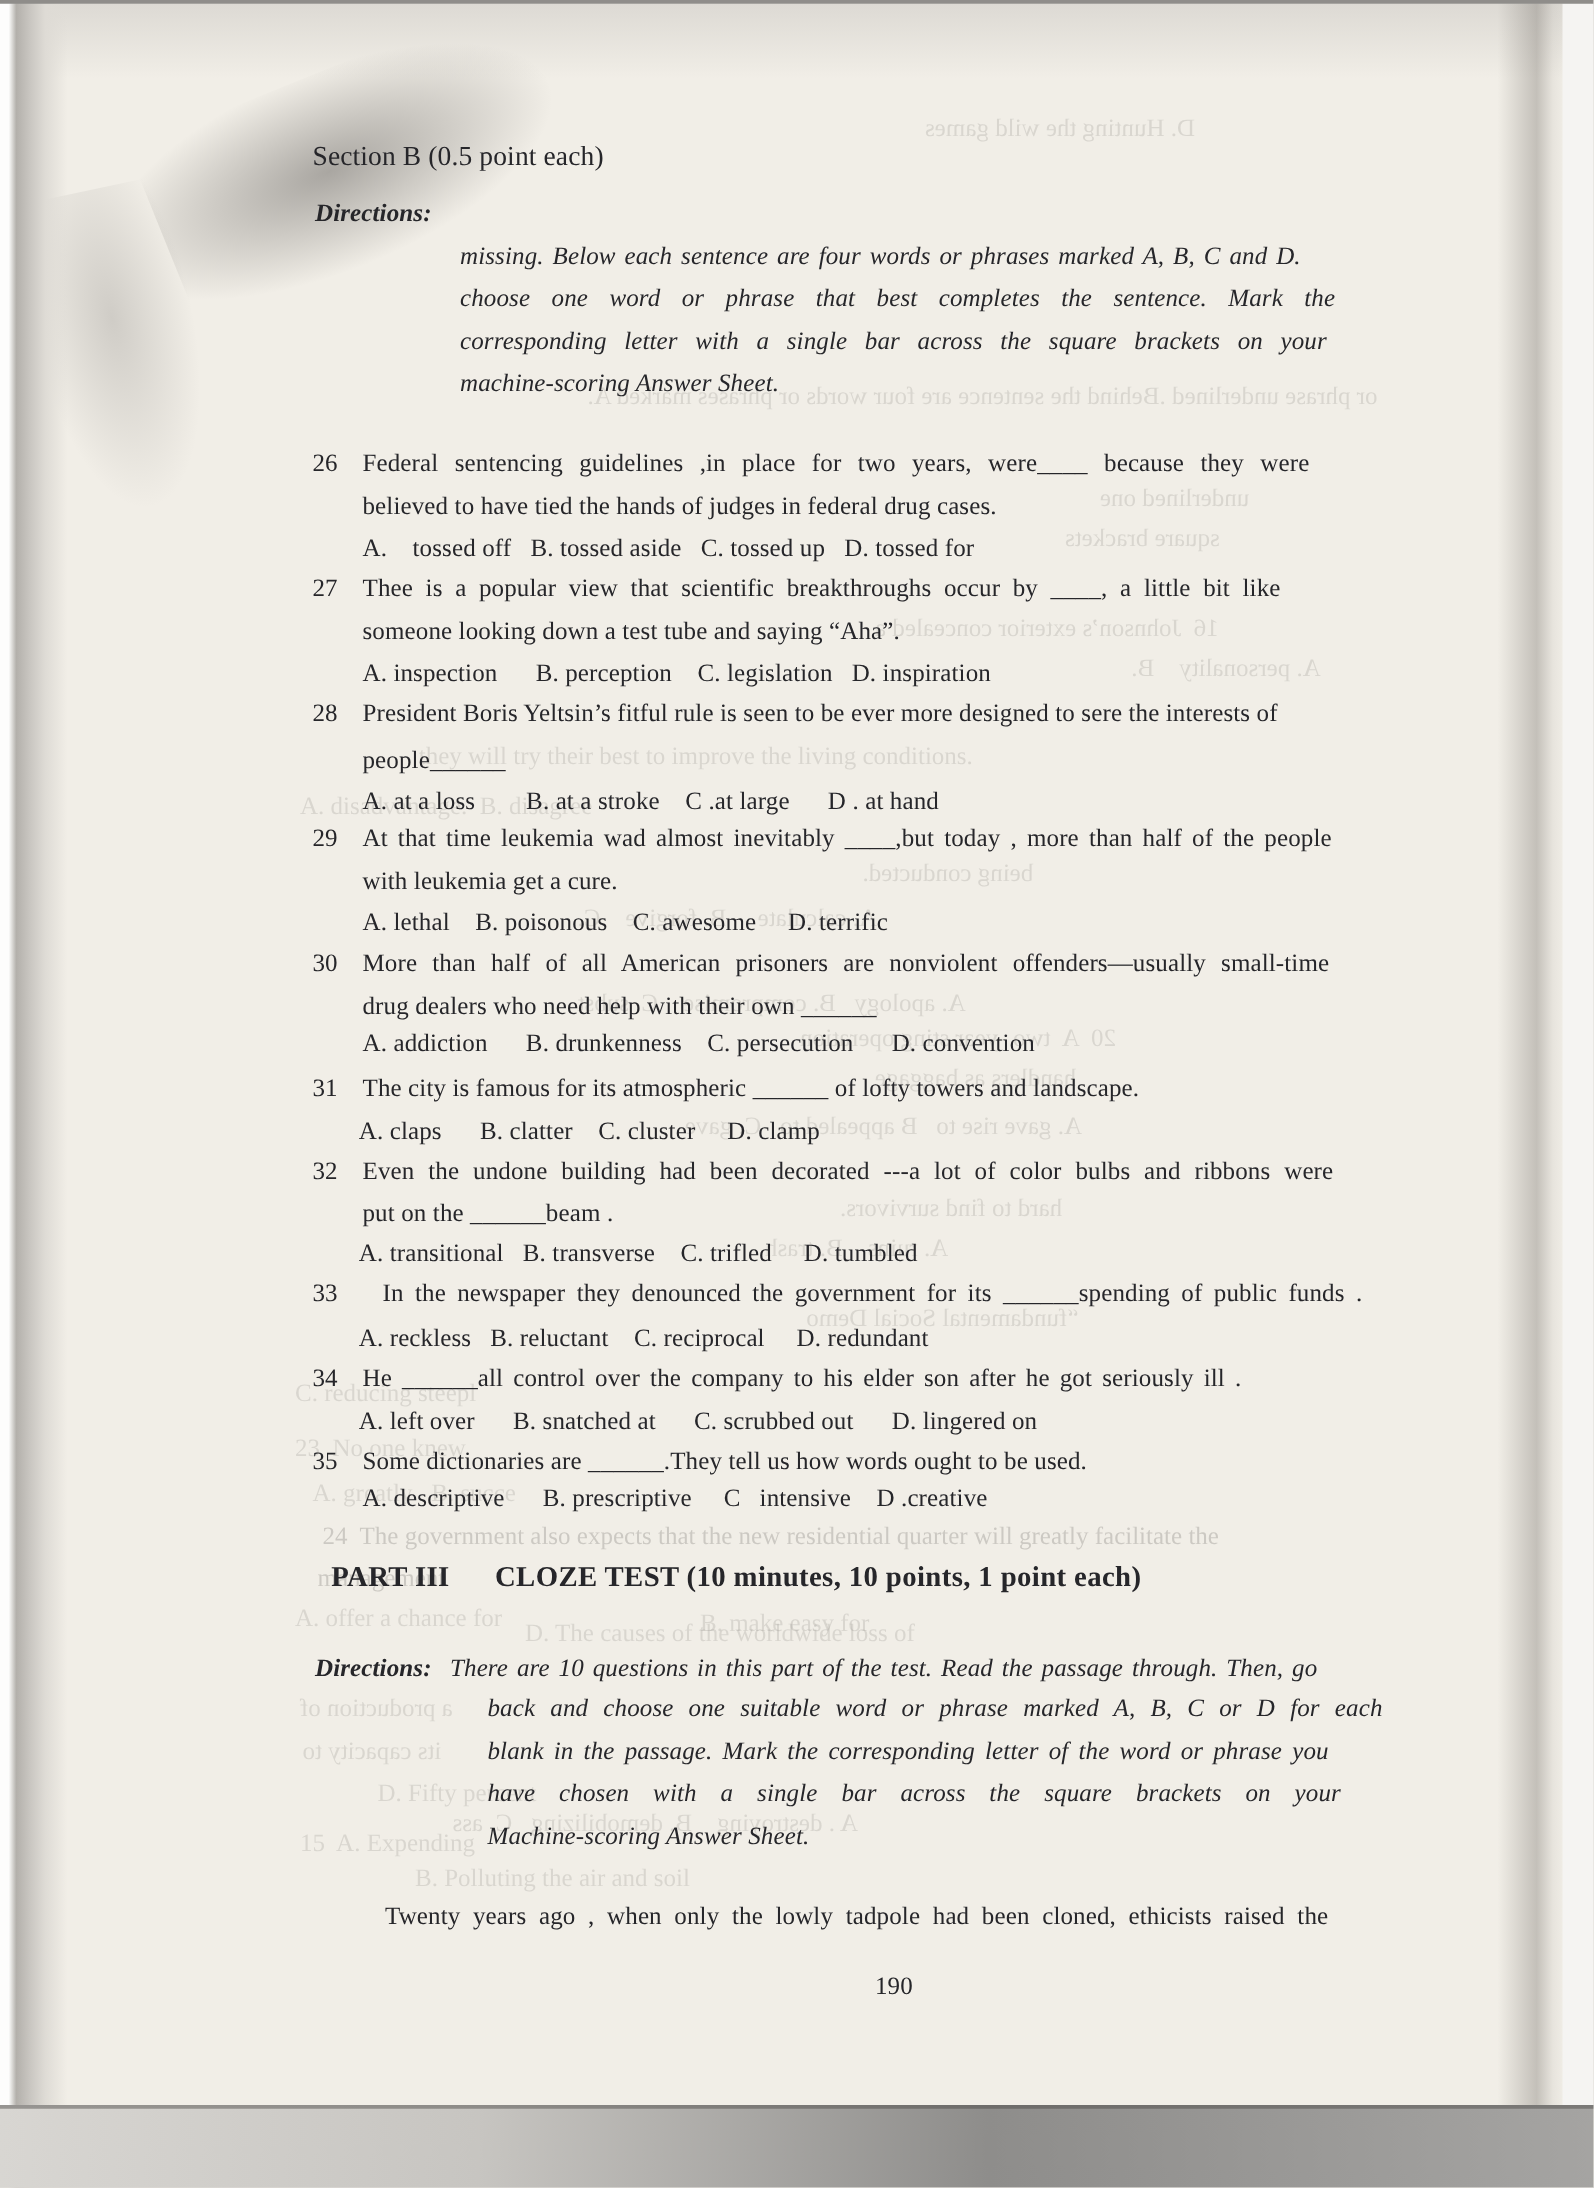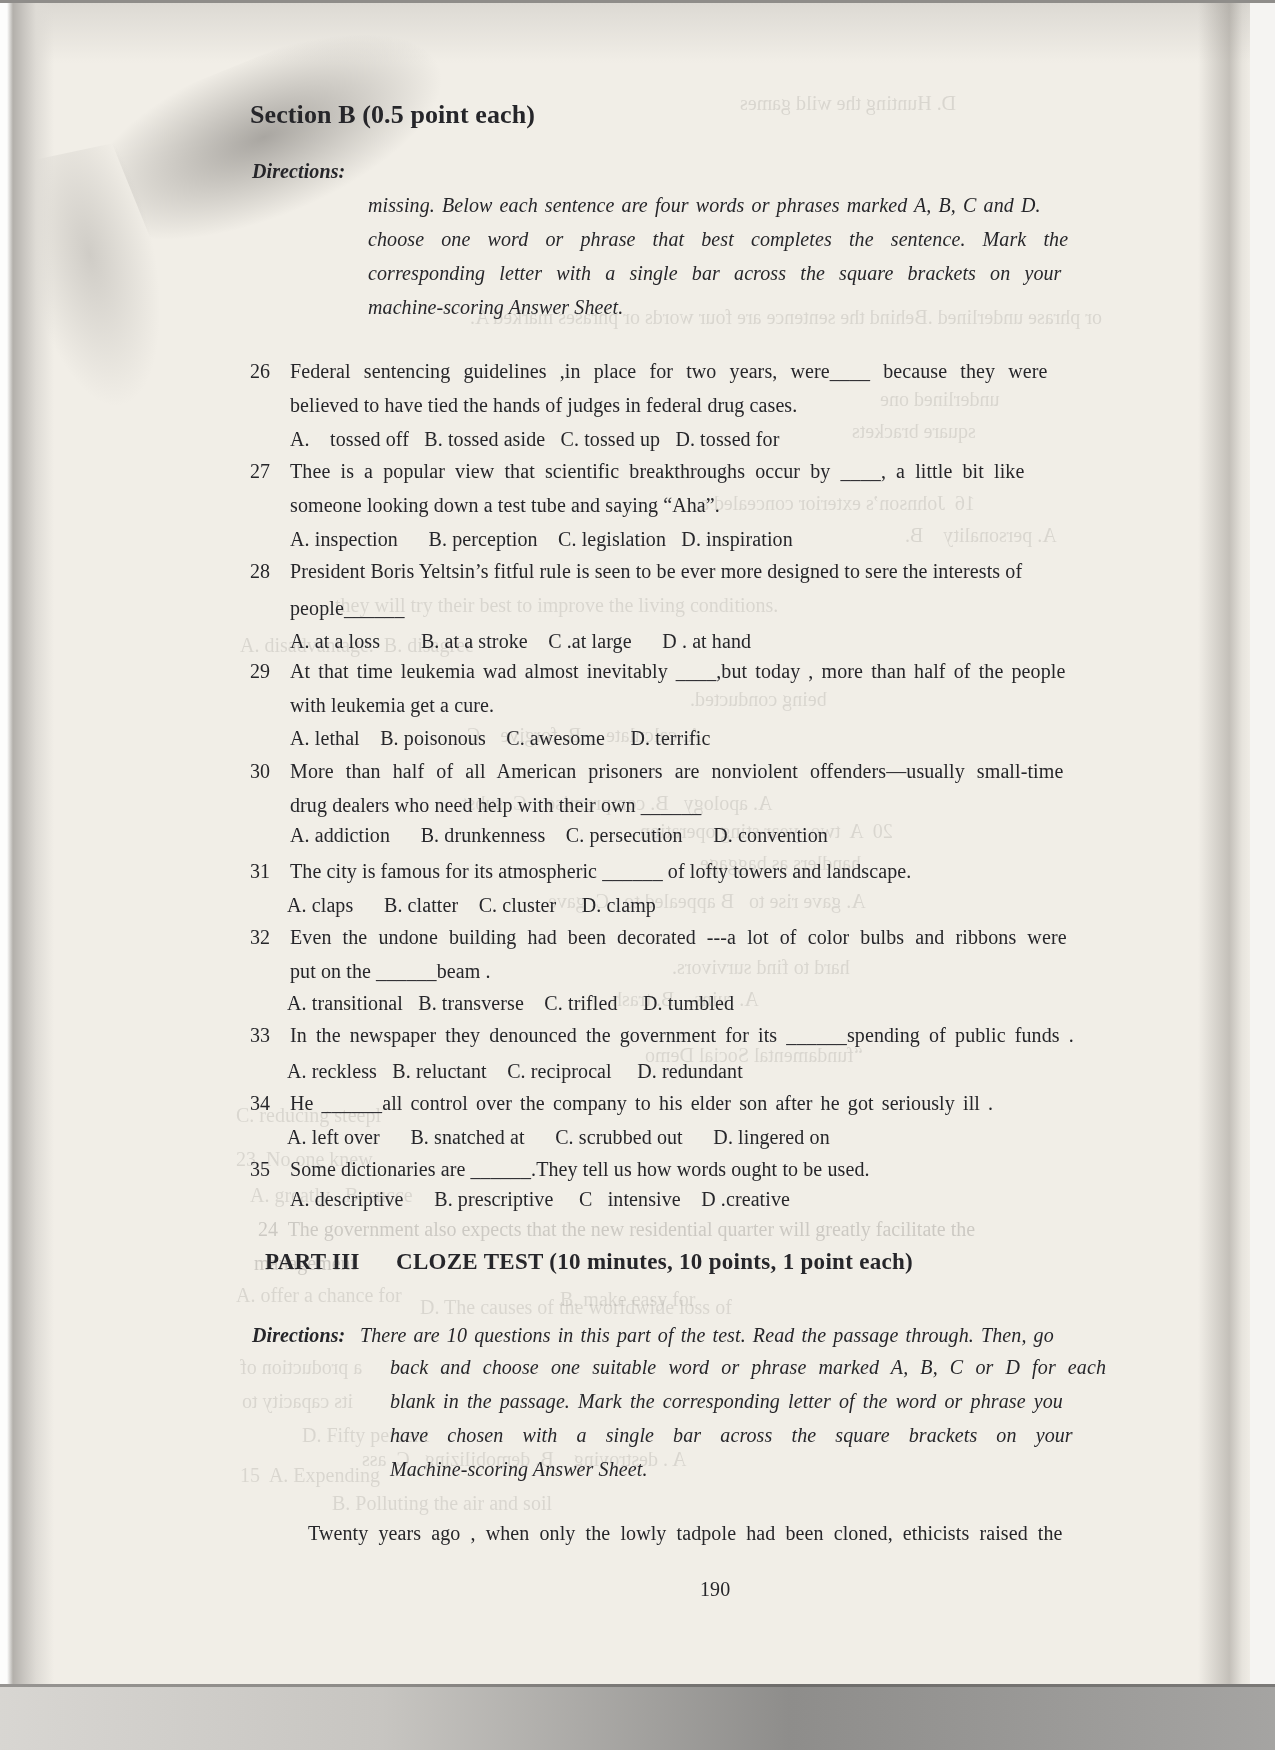--- a/index.html
+++ b/index.html
@@ -18,21 +18,21 @@
   .right-shadow{position:absolute;left:1198px;top:0;width:54px;height:1684px;
     background:linear-gradient(to right,rgba(255,255,255,0),rgba(122,117,111,.38) 58%,rgba(170,166,160,.14) 82%,rgba(255,255,255,0));}
   .right-light{position:absolute;left:1250px;top:0;width:25px;height:1684px;background:#f5f4f2;}
   .desk-bottom{position:absolute;left:0;top:1684px;width:100%;height:66px;
     background:linear-gradient(to right,#d8d6d2 0%,#c7c5c1 30%,#8e8d8b 62%,#a5a4a2 100%);
     border-top:3px solid rgba(70,68,66,.45);}
   
   .tl{position:absolute;white-space:pre;font-size:20px;color:#26262a;letter-spacing:.1px;}
   .bold{font-weight:bold;}
   .ital{font-style:italic;}
-  .head{font-size:26px;font-weight:bold;}
+  .head{font-size:22px;font-weight:normal;margin-top:12px;}
   .p3head{font-size:23px;font-weight:bold;letter-spacing:.3px;}
   .pageno{font-size:20px;}
   
   .bleed{position:absolute;white-space:pre;font-size:20px;color:#87847f;opacity:.22;}
   .flip{transform:scaleX(-1);}
   .strong{opacity:.34;}
 </style>
 </head>
 <body>
 
@@ -110,21 +110,21 @@
   <div class="tl" style="left:250px;top:860px">31</div>
   <div class="tl" style="left:290px;top:860px">The city is famous for its atmospheric ______ of lofty towers and landscape.</div>
   <div class="tl" style="left:287px;top:894px">A. claps      B. clatter    C. cluster     D. clamp</div>
 
   <div class="tl" style="left:250px;top:926px">32</div>
   <div class="tl" style="left:290px;top:926px;word-spacing:6px">Even the undone building had been decorated ---a lot of color bulbs and ribbons were</div>
   <div class="tl" style="left:290px;top:960px">put on the ______beam .</div>
   <div class="tl" style="left:287px;top:992px">A. transitional   B. transverse    C. trifled     D. tumbled</div>
 
   <div class="tl" style="left:250px;top:1024px">33</div>
-  <div class="tl" style="left:290px;top:1024px;word-spacing:4px">In the newspaper they denounced the government for its ______spending of public funds .</div>
+  <div class="tl" style="left:306px;top:1024px;word-spacing:4px">In the newspaper they denounced the government for its ______spending of public funds .</div>
   <div class="tl" style="left:287px;top:1060px">A. reckless   B. reluctant    C. reciprocal     D. redundant</div>
 
   <div class="tl" style="left:250px;top:1092px">34</div>
   <div class="tl" style="left:290px;top:1092px;word-spacing:3px">He ______all control over the company to his elder son after he got seriously ill .</div>
   <div class="tl" style="left:287px;top:1126px">A. left over      B. snatched at      C. scrubbed out      D. lingered on</div>
 
   <div class="tl" style="left:250px;top:1158px">35</div>
   <div class="tl" style="left:290px;top:1158px">Some dictionaries are ______.They tell us how words ought to be used.</div>
   <div class="tl" style="left:290px;top:1188px">A. descriptive      B. prescriptive     C   intensive    D .creative</div>
 

